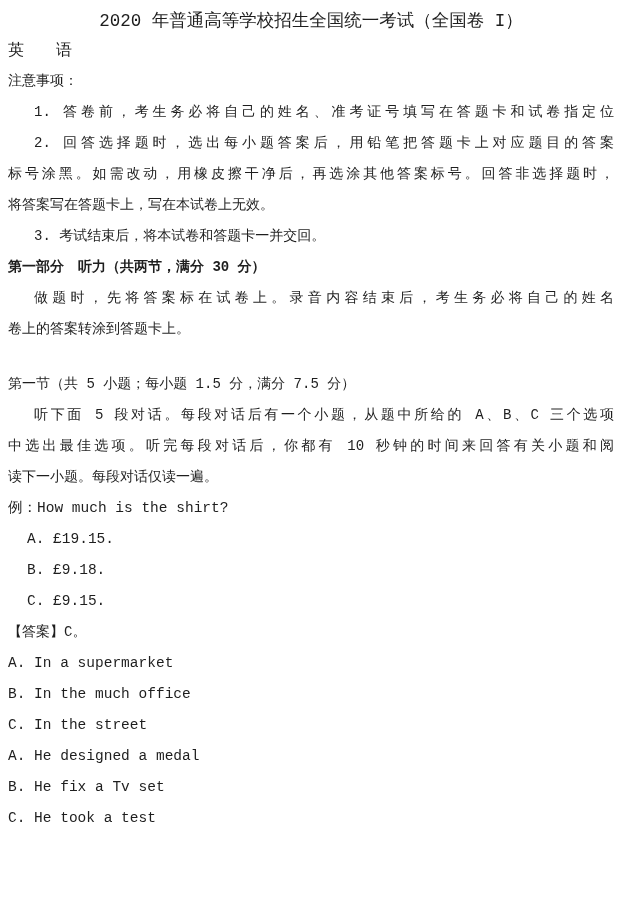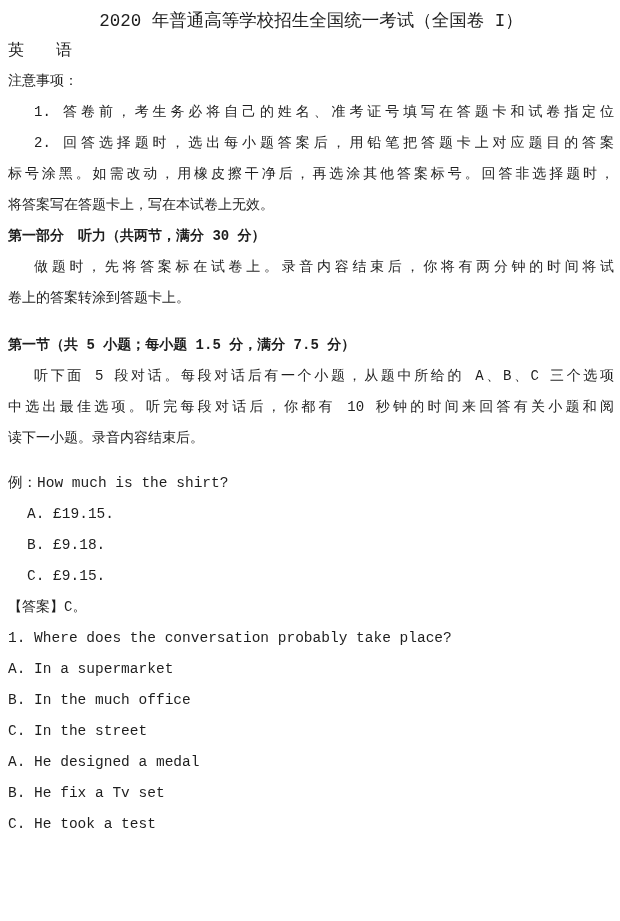--- a/index.html
+++ b/index.html
@@ -14,58 +14,58 @@
   }
   .page { padding: 6px 6px 0 8px; width: 606px; }
   .t { font-size: 17.5px; font-weight: normal; text-align: center; line-height: 30px; height: 30px; }
   .s { font-size: 16px; text-align: left; line-height: 30px; height: 30px; }
   .line { font-size: 14px; line-height: 31px; height: 31px; }
   .fill { text-align: justify; text-align-last: justify; font-family: Liberation Mono, monospace; }
   .ind  { text-indent: 26px; }
   .en   { font-size: 14.5px; }
   .optx { padding-left: 19px; }
   .b    { font-weight: bold; }
-  .g8   { margin-top: 16px; font-weight: bold; }
-  .g14  { margin-top: 14px; }
+  .g8   { margin-top: 24px; }
+  .g14  { }
 </style>
 </head>
 <body>
 
 <div class="page">
 
   <div class="t">2020 年普通高等学校招生全国统一考试（全国卷 I）</div>
   <div class="s">英　　语</div>
 
   <div class="line">注意事项：</div>
 
   <div class="line ind fill">1. 答卷前，考生务必将自己的姓名、准考证号填写在答题卡和试卷指定位</div>
 
   <div class="line ind fill">2. 回答选择题时，选出每小题答案后，用铅笔把答题卡上对应题目的答案</div>
   <div class="line fill">标号涂黑。如需改动，用橡皮擦干净后，再选涂其他答案标号。回答非选择题时，</div>
   <div class="line">将答案写在答题卡上，写在本试卷上无效。</div>
 
+  <div class="line ind">3. 考试结束后，将本试卷和答题卡一并交回。</div>
 
   <div class="line b">第一部分　听力（共两节，满分 30 分）</div>
 
-  <div class="line ind fill">做题时，先将答案标在试卷上。录音内容结束后，你将有两分钟的时间将试</div>
+  <div class="line ind fill">做题时，先将答案标在试卷上。录音内容结束后，考生务必将自己的姓名</div>
   <div class="line">卷上的答案转涂到答题卡上。</div>
 
   <div class="line g8">第一节（共 5 小题；每小题 1.5 分，满分 7.5 分）</div>
 
   <div class="line ind fill">听下面 5 段对话。每段对话后有一个小题，从题中所给的 A、B、C 三个选项</div>
   <div class="line fill">中选出最佳选项。听完每段对话后，你都有 10 秒钟的时间来回答有关小题和阅</div>
-  <div class="line">读下一小题。录音内容结束后。</div>
+  <div class="line">读下一小题。每段对话仅读一遍。</div>
 
   <div class="line en g14">例：How much is the shirt?</div>
   <div class="line en optx">A. £19.15.</div>
   <div class="line en optx">B. £9.18.</div>
   <div class="line en optx">C. £9.15.</div>
   <div class="line">【答案】C。</div>
 
-  <div class="line en">1. Where does the conversation probably take place?</div>
   <div class="line en">A. In a supermarket</div>
   <div class="line en">B. In the much office</div>
   <div class="line en">C. In the street</div>
 
   <div class="line en">A. He designed a medal</div>
   <div class="line en">B. He fix a Tv set</div>
   <div class="line en">C. He took a test</div>
 
 </div>
 

